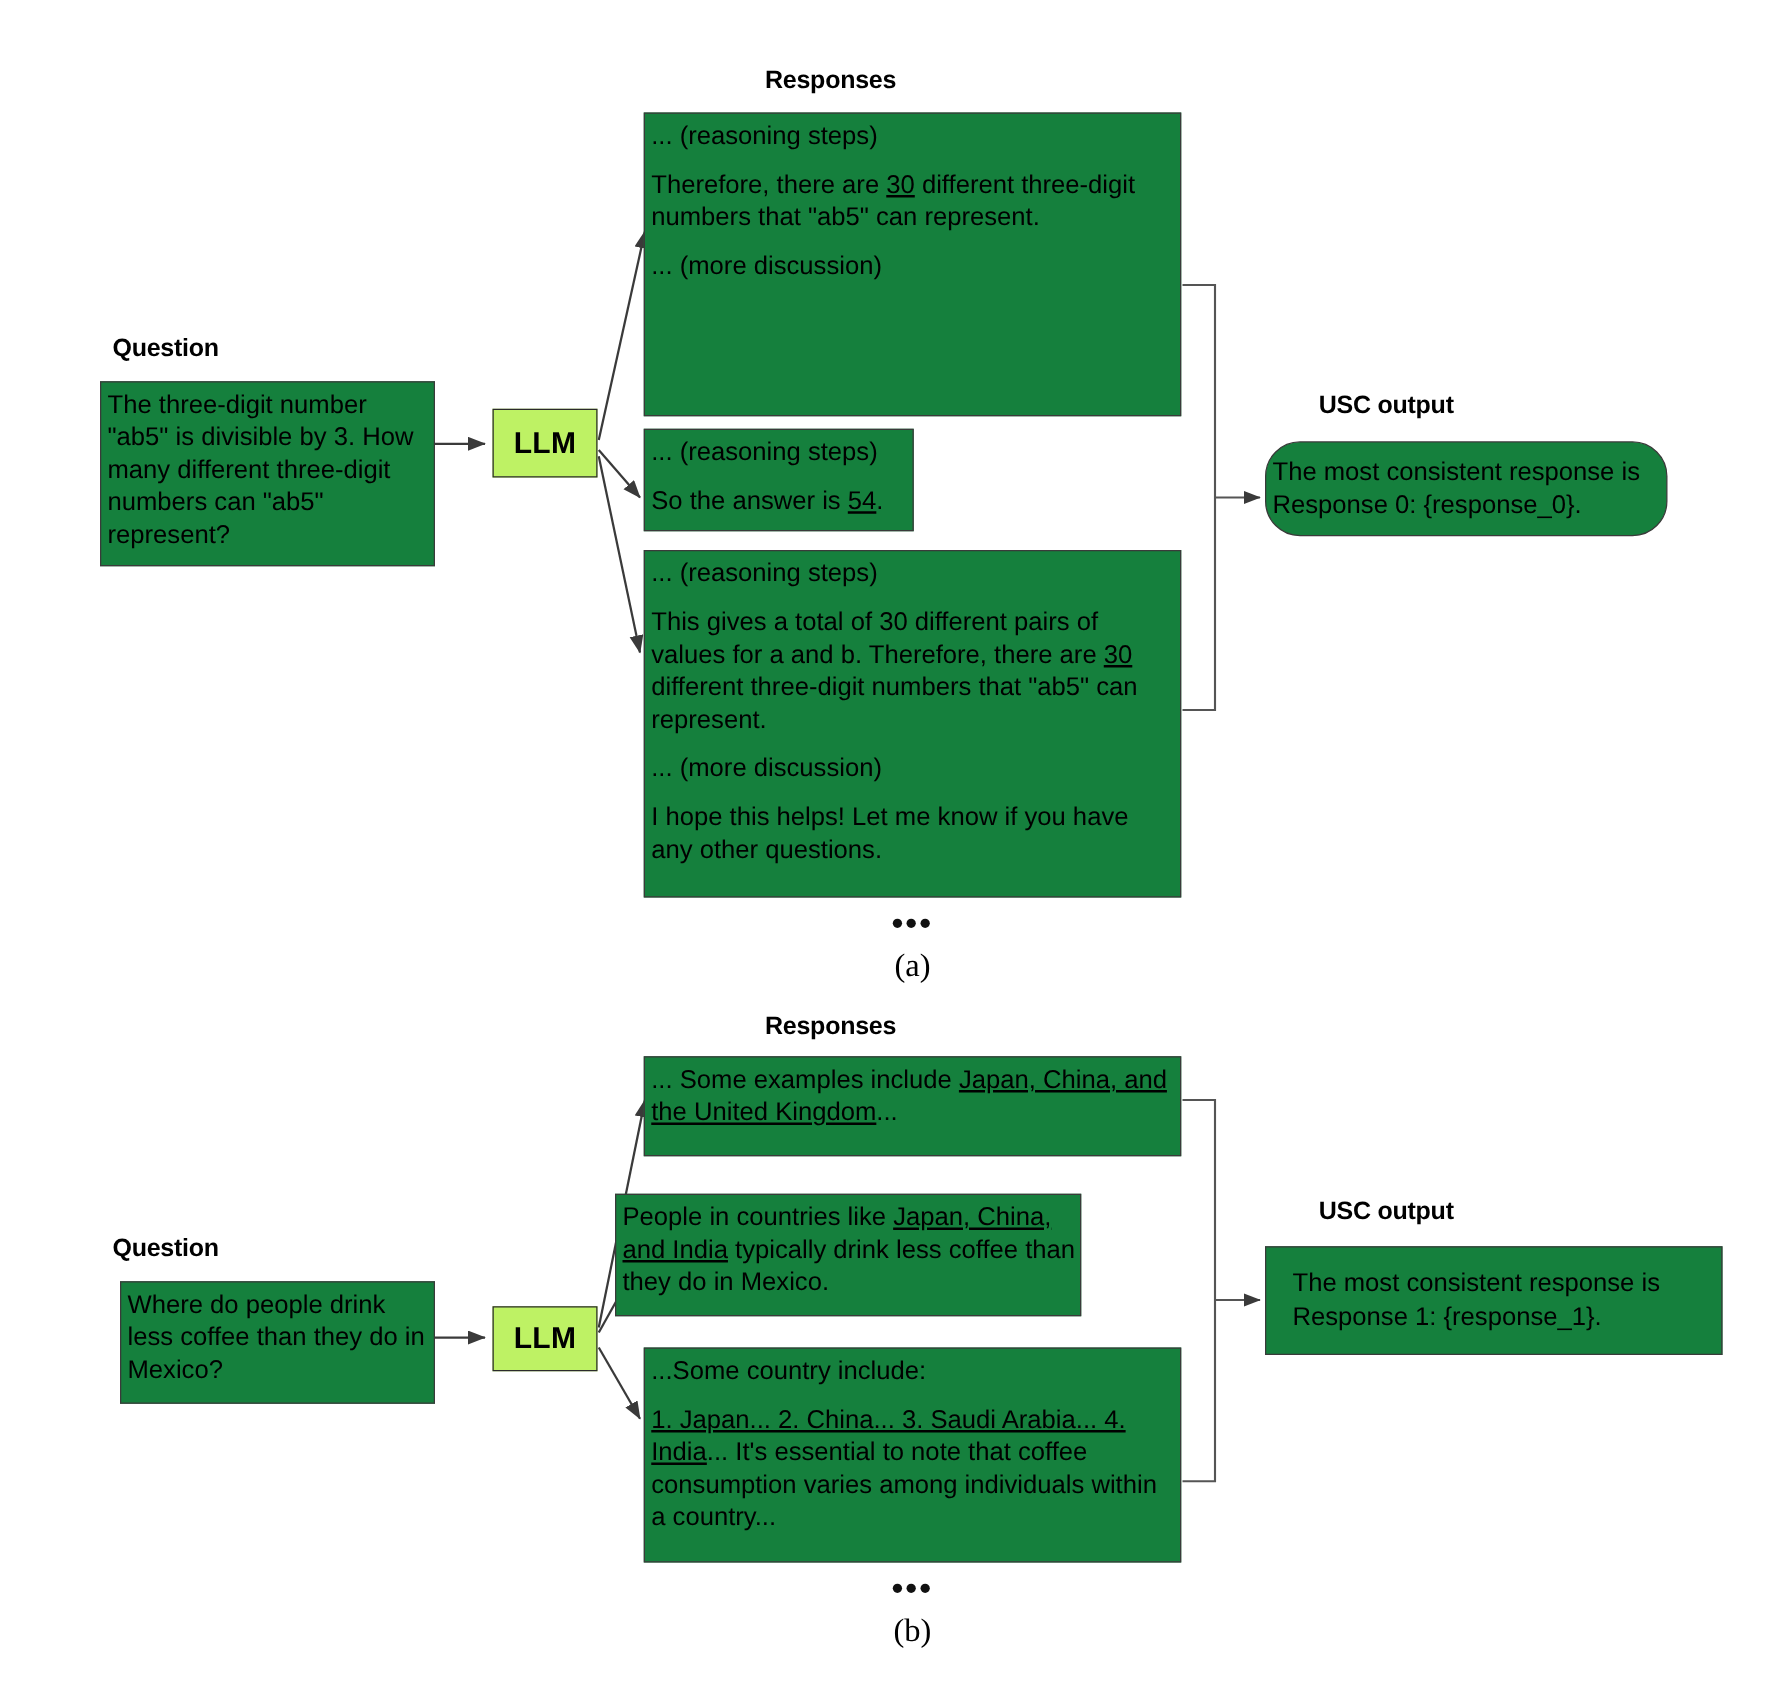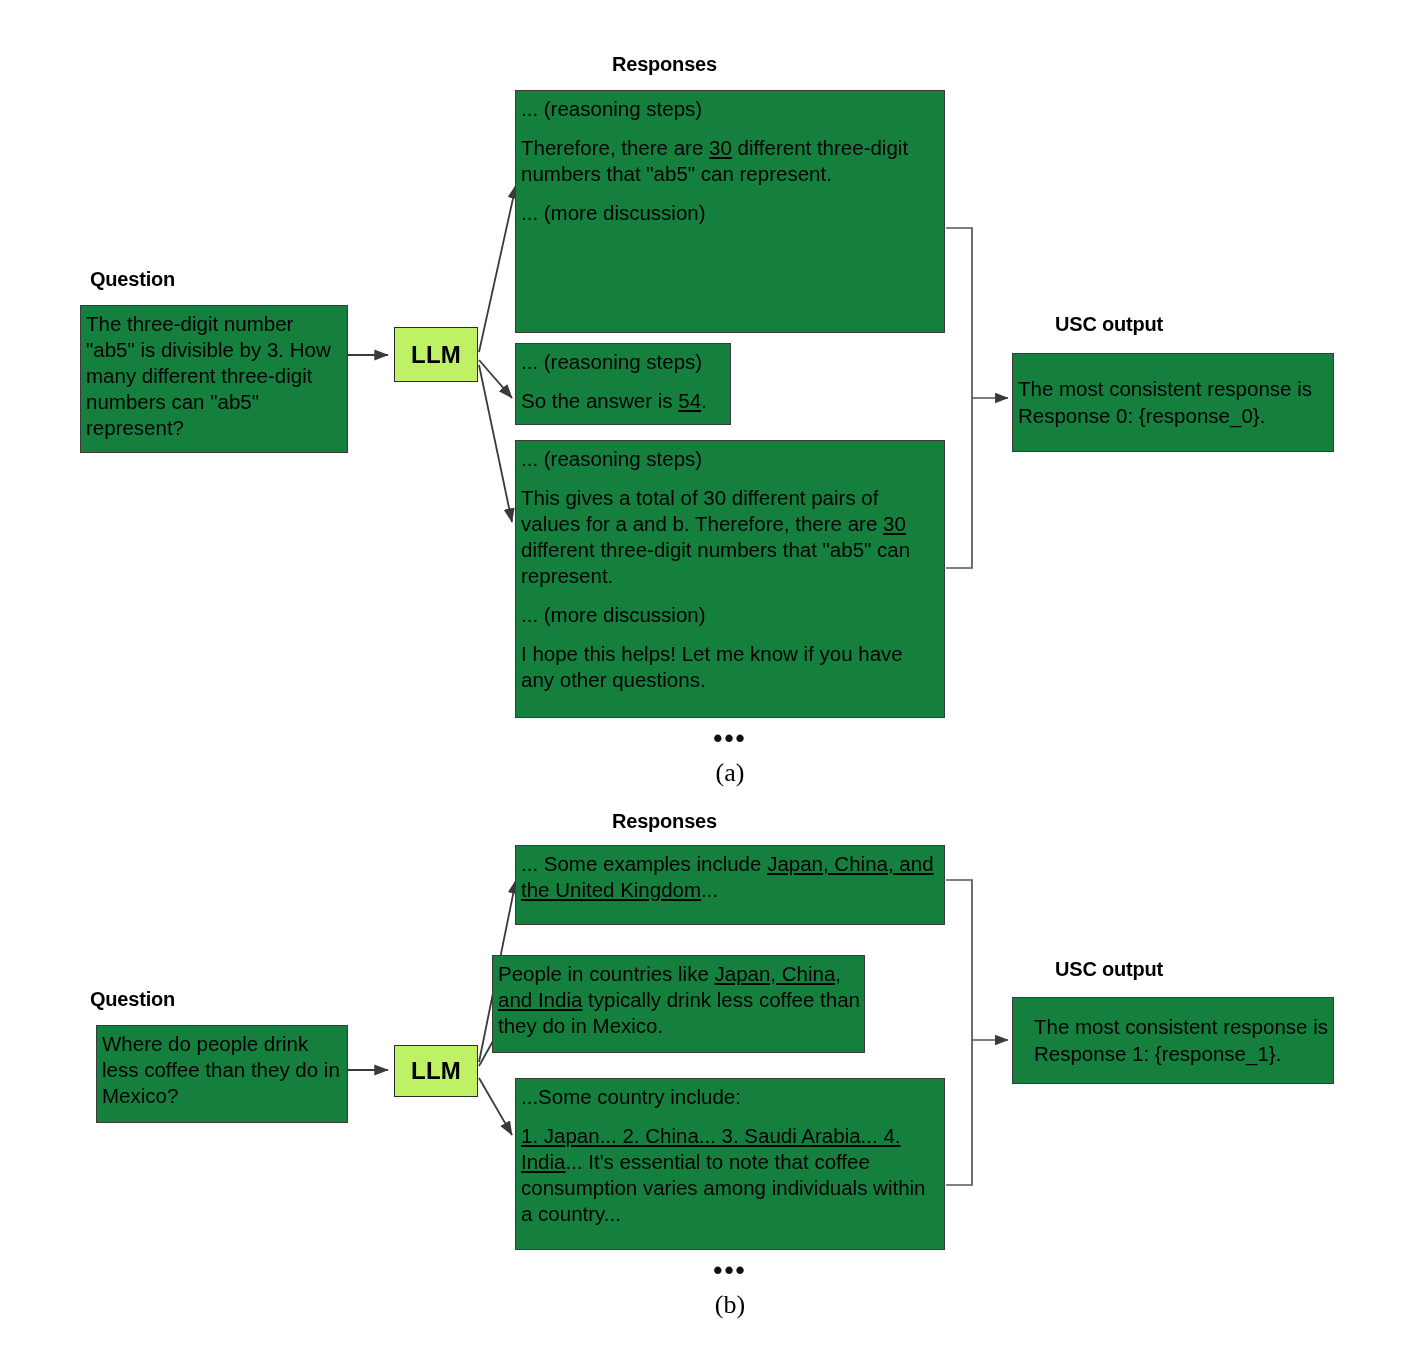--- a/index.html
+++ b/index.html
@@ -86,21 +86,21 @@
     <p>So the answer is <b>54</b>.</p>
   </div>
 
   <div class="box" style="left:515px;top:440px;width:430px;height:278px;">
     <p>... (reasoning steps)</p>
     <p>This gives a total of 30 different pairs of values for a and b. Therefore, there are <b>30</b> different three-digit numbers that "ab5" can represent.</p>
     <p>... (more discussion)</p>
     <p>I hope this helps! Let me know if you have any other questions.</p>
   </div>
 
-  <div class="box" style="left:1012px;top:353px;width:322px;height:99px;display:flex;align-items:center;">
+  <div class="box" style="left:1012px;top:353px;width:322px;height:76px;display:flex;align-items:center;border-radius:28px;">
     <p style="margin:0;">The most consistent response is Response 0: {response_0}.</p>
   </div>
 
   <div class="ellipsis" style="left:660px;top:725px;width:140px;">•••</div>
 
   <div class="caption" style="left:670px;top:758px;">(a)</div>
 
   <div class="hdr" style="left:612px;top:810px;width:250px;">Responses</div>
 
   <div class="hdr" style="left:90px;top:988px;width:250px;">Question</div>
@@ -121,21 +121,21 @@
 
   <div class="box" style="left:492px;top:955px;width:373px;height:98px;">
     <p>People in countries like <b>Japan, China, and India</b> typically drink less coffee than they do in Mexico.</p>
   </div>
 
   <div class="box" style="left:515px;top:1078px;width:430px;height:172px;">
     <p>...Some country include:</p>
     <p><b>1. Japan... 2. China... 3. Saudi Arabia... 4. India</b>... It's essential to note that coffee consumption varies among individuals within a country...</p>
   </div>
 
-  <div class="box" style="left:1012px;top:997px;width:322px;height:87px;display:flex;align-items:center;padding-left:21px;">
+  <div class="box" style="left:1012px;top:997px;width:366px;height:87px;display:flex;align-items:center;padding-left:21px;">
     <p style="margin:0;">The most consistent response is Response 1: {response_1}.</p>
   </div>
 
   <div class="ellipsis" style="left:660px;top:1257px;width:140px;">•••</div>
 
   <div class="caption" style="left:670px;top:1290px;">(b)</div>
 
 </div>
 
 </body></html>

